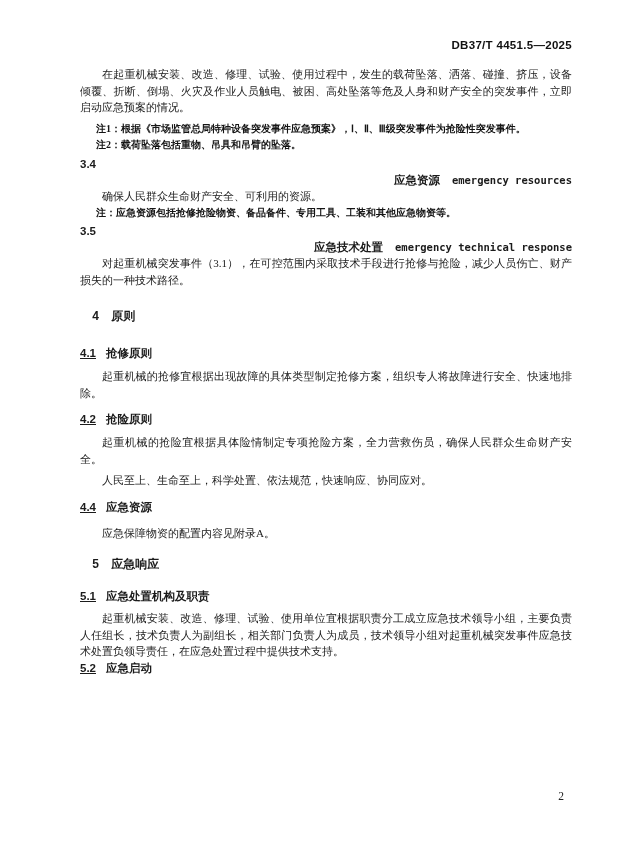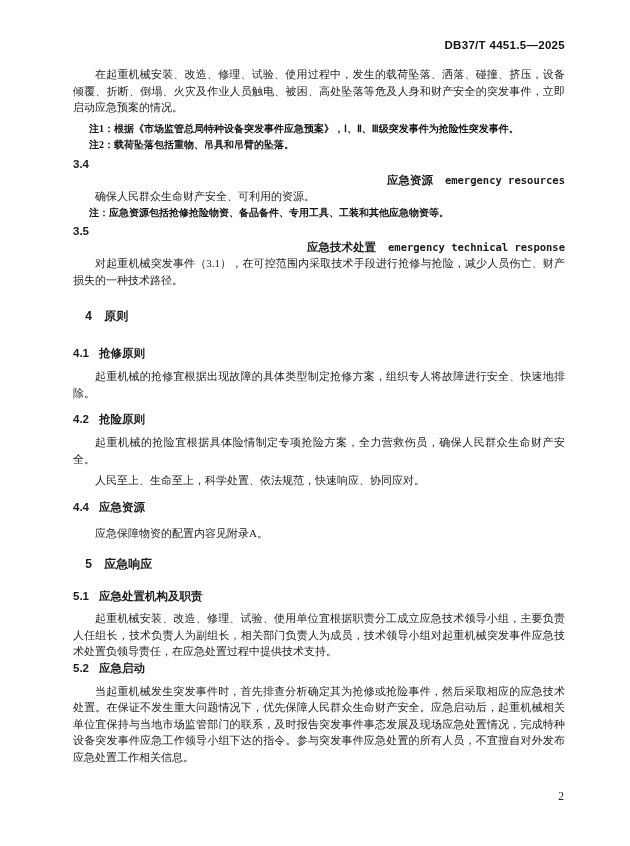--- a/index.html
+++ b/index.html
@@ -5,21 +5,21 @@
   html,body { margin:0; padding:0; background:#ffffff; }
   .page {
     position:relative;
     width:630px; height:846px;
     background:#ffffff;
     overflow:hidden;
     font-family:"Liberation Serif", serif;
     color:#1b1b1b;
   }
   .content {
-    position:absolute; left:73px; top:38px; width:492px;
+    position:absolute; left:80px; top:38px; width:492px;
   }
   .doc-header {
     text-align:right;
     font-family:"Liberation Sans", sans-serif;
     font-weight:bold;
     font-size:11.5px;
     line-height:14px;
     letter-spacing:0.3px;
     color:#111;
   }
@@ -72,21 +72,21 @@
     margin:12px;
   }
   .h2 .num { margin-right:12px; }
   .h3 {
     font-family:"Liberation Sans", sans-serif;
     font-weight:bold;
     font-size:11.5px;
     line-height:17px;
     margin:0;
   }
-  .h3 .num { margin-right:10px; }
+  .h3 .num { margin-right:10px;text-decoration:underline; }
   .page-number {
     position:absolute;
     right:66px; bottom:44px;
     font-size:11.5px;
     font-family:"Liberation Serif", serif;
     color:#222;
   }
   .mt2{margin-top:2px}.mt3{margin-top:3px}.mt5{margin-top:5px}.mt6{margin-top:6px}
   .mt9{margin-top:9px}.mt10{margin-top:10px}.mt14{margin-top:14px}.mt15{}
   .mt16{margin-top:16px}.mt19{margin-top:19px}.mt21{margin-top:21px}
@@ -124,18 +124,17 @@
 
     <p class="h3 mt10"><span class="num">4.4</span><span>应急资源</span></p>
     <p class="para mt9">应急保障物资的配置内容见附录A。</p>
 
     <p class="h2 mt16"><span class="num">5</span><span>应急响应</span></p>
 
     <p class="h3 mt14"><span class="num">5.1</span><span>应急处置机构及职责</span></p>
     <p class="para mt5">起重机械安装、改造、修理、试验、使用单位宜根据职责分工成立应急技术领导小组，主要负责人任组长，技术负责人为副组长，相关部门负责人为成员，技术领导小组对起重机械突发事件应急技术处置负领导责任，在应急处置过程中提供技术支持。</p>
 
     <p class="h3 mt15"><span class="num">5.2</span><span>应急启动</span></p>
-    <p class="para mt6">当起重机械发生突发事件时，首先排查分析确定其为抢修或抢险事件，然后采取相应的应急技术处置。在保证不发生重大问题情况下，优先保障人民群众生命财产安全。应急启动后，起重机械相关单位宜保持与当地市场监管部门的联系，及时报告突发事件事态发展及现场应急处置情况，完成特种设备突发事件应急工作领导小组下达的指令。参与突发事件应急处置的所有人员，不宜擅自对外发布应急处置工作相关信息。</p>
 
   </div>
 
   <div class="page-number">2</div>
 </div>
 
 </body></html>

